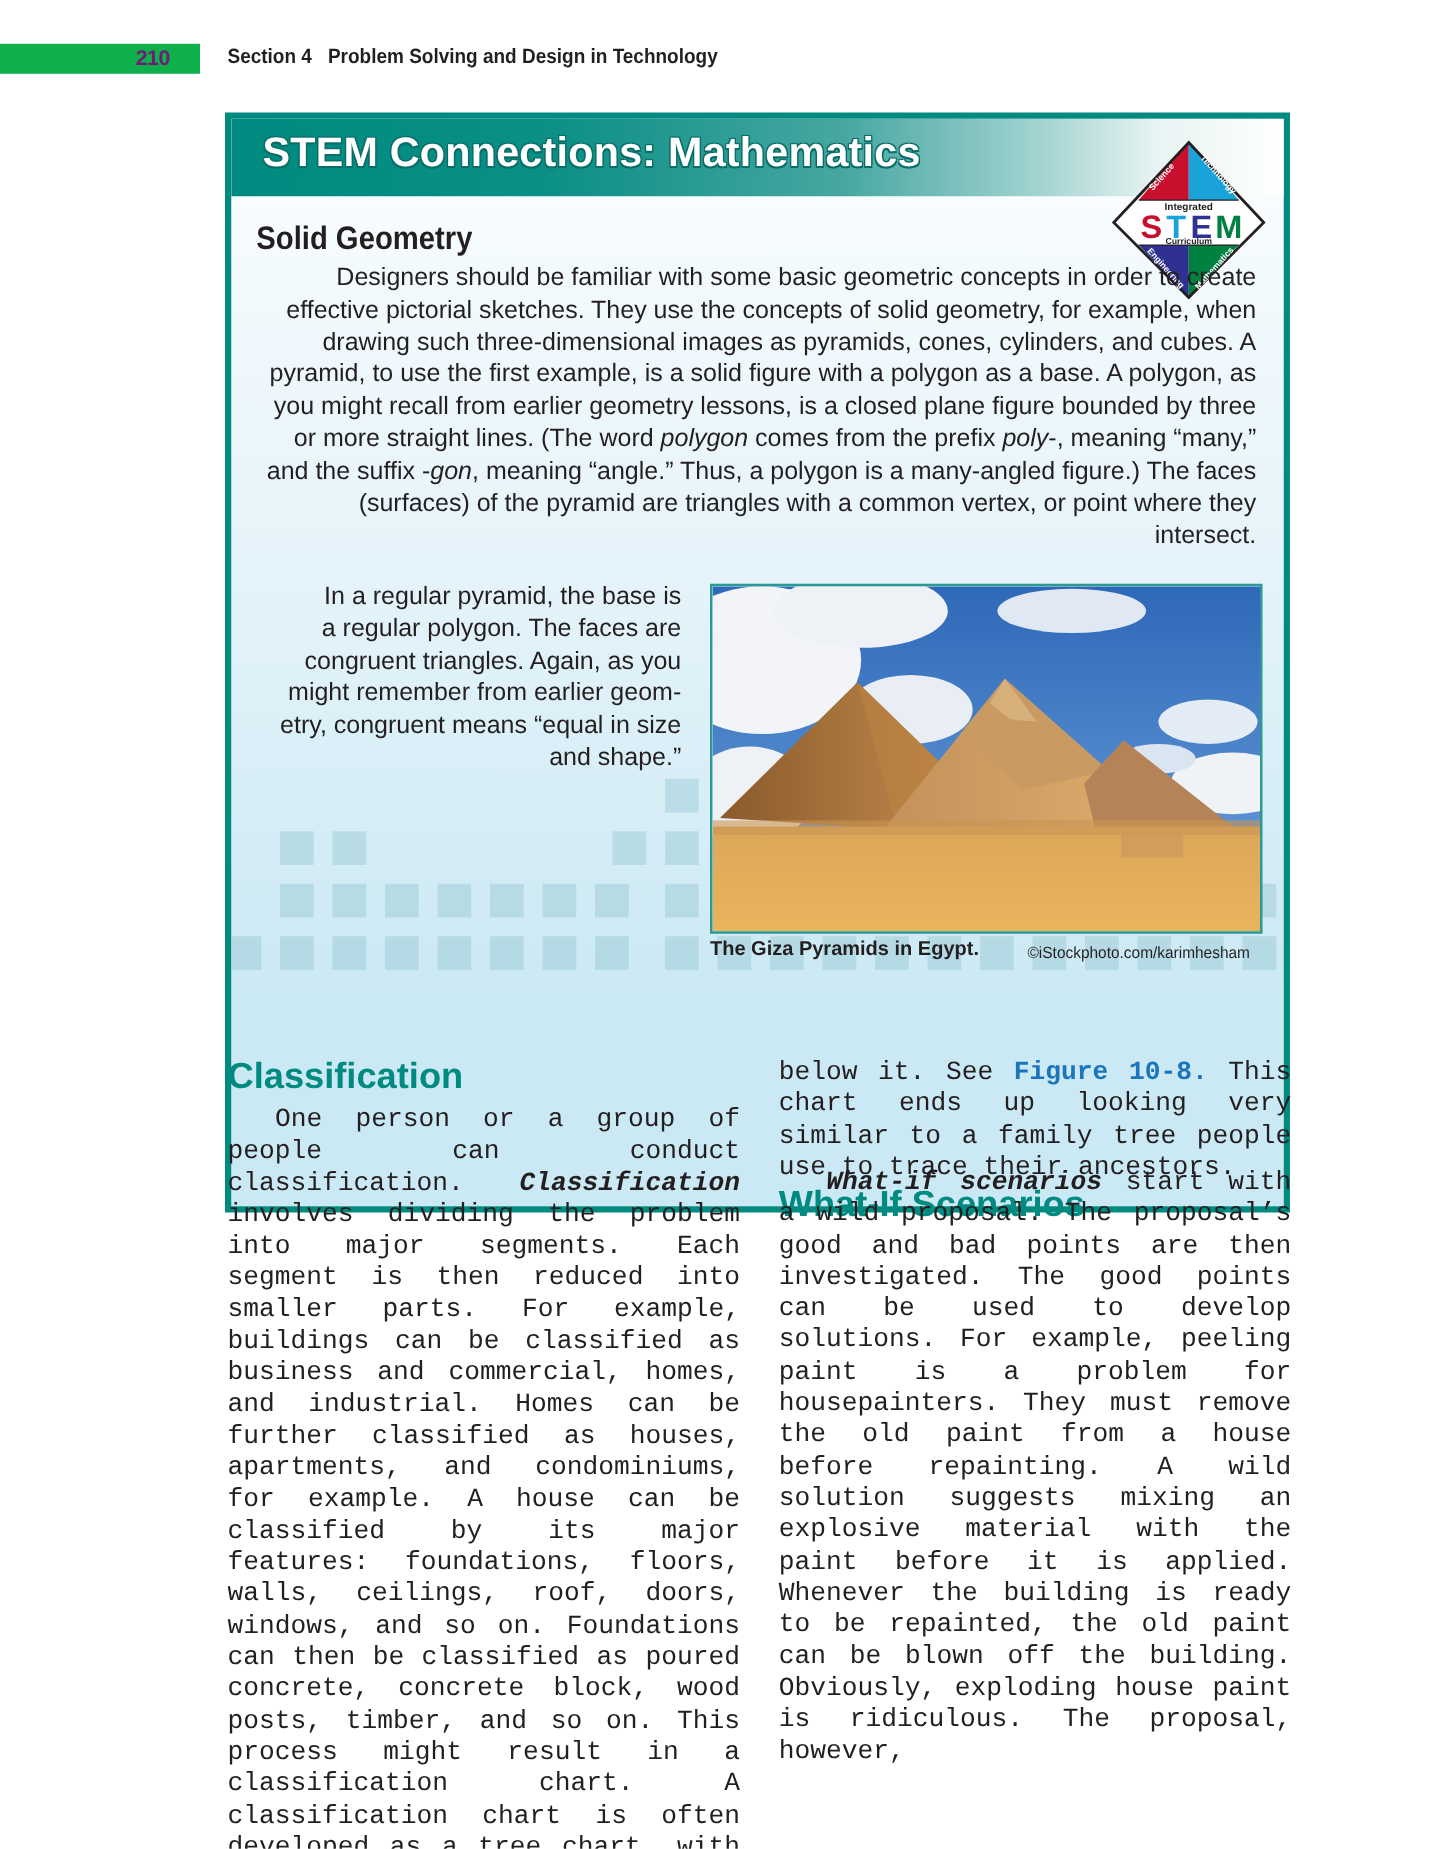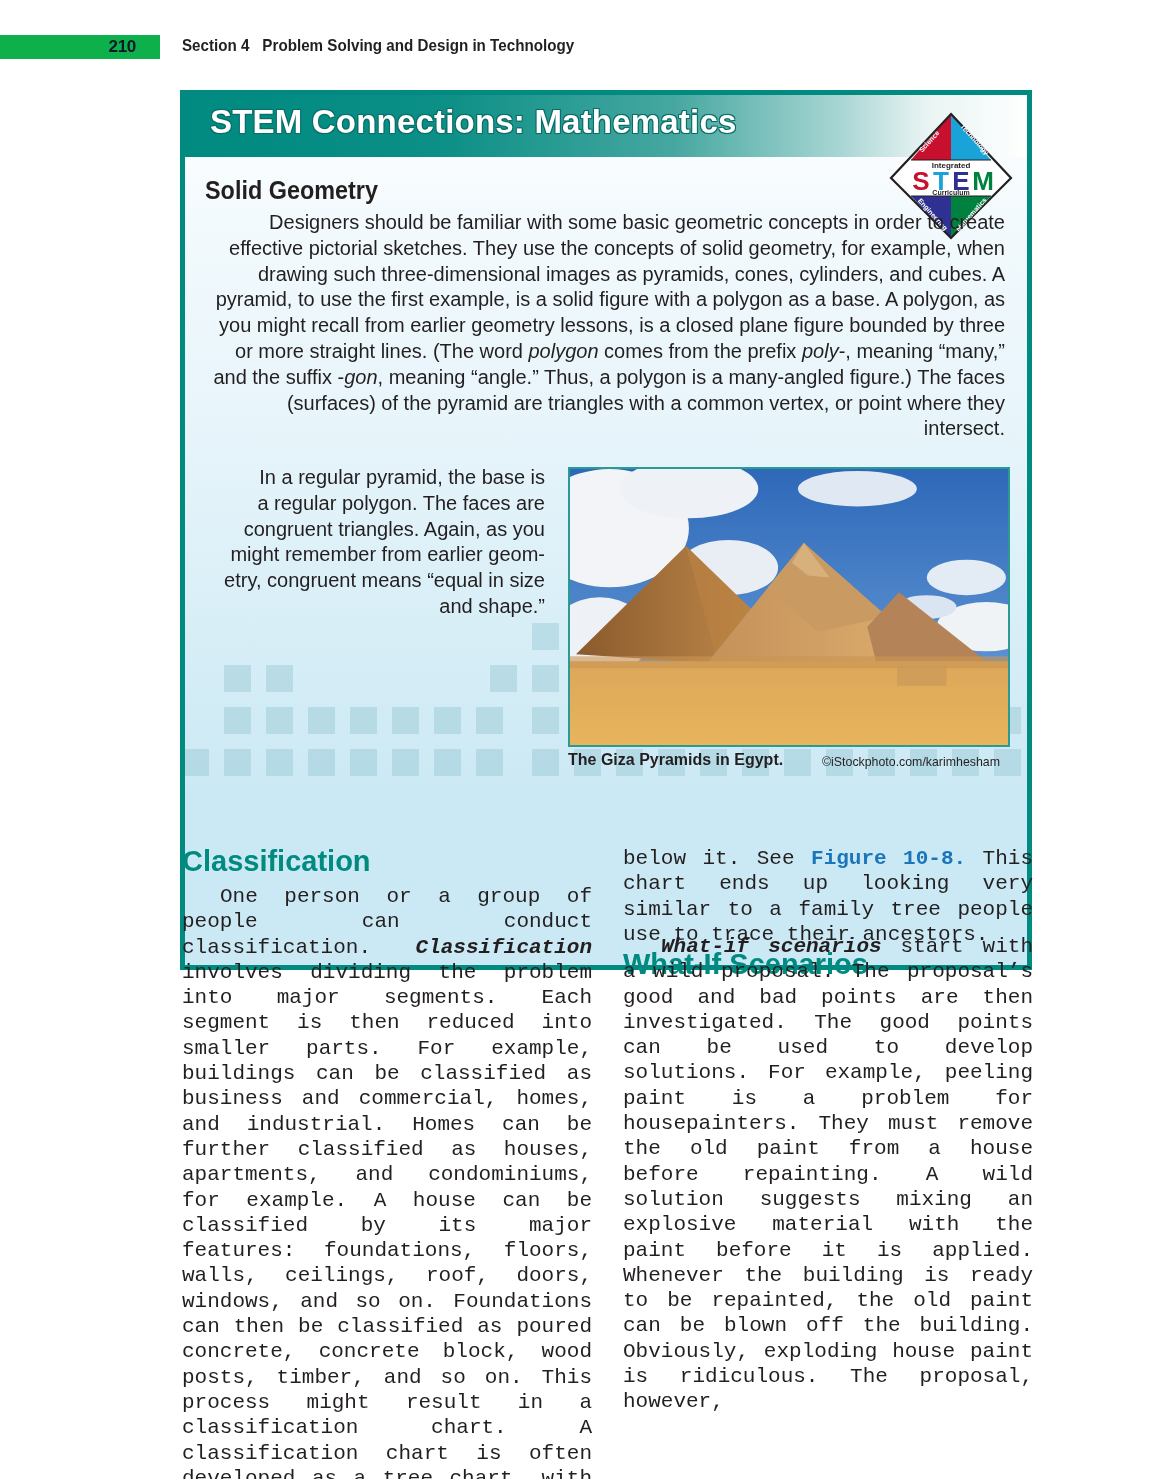--- a/index.html
+++ b/index.html
@@ -9,21 +9,21 @@
       font-family: "Liberation Sans", sans-serif;
       color: #231f20;
     }
     
     .page-tab {
       position: absolute; left: 0; top: 35px; width: 160px; height: 24px;
       background: #0db04b;
     }
     .page-num {
       position: absolute; right: 24px; top: 2px;
-      color: #0f172a; font-weight: bold; font-size: 17px;
+      color: #701a75; font-weight: bold; font-size: 17px;
       font-family: "Liberation Sans", sans-serif; letter-spacing: -0.3px;
     }
     .running-head {
       position: absolute; left: 182px; top: 36px;
       font-weight: bold; font-size: 16.5px; color: #231f20;
       transform: scaleX(0.92); transform-origin: left center; white-space: nowrap;
     }
     .running-head .sec { margin-right: 14px; }
 
     

